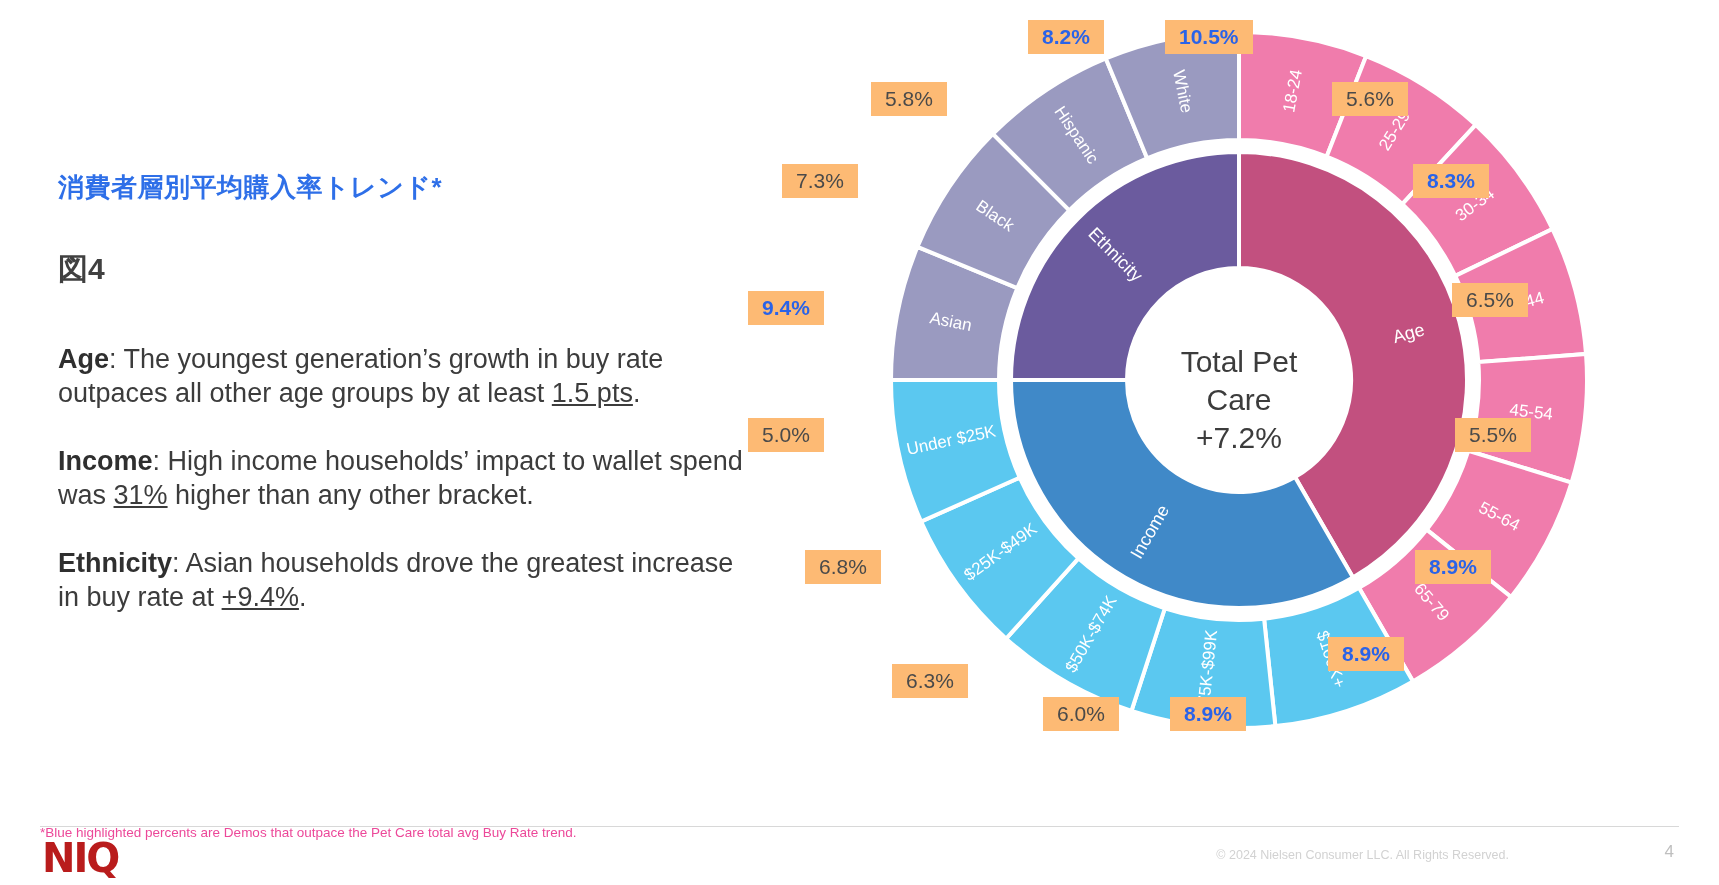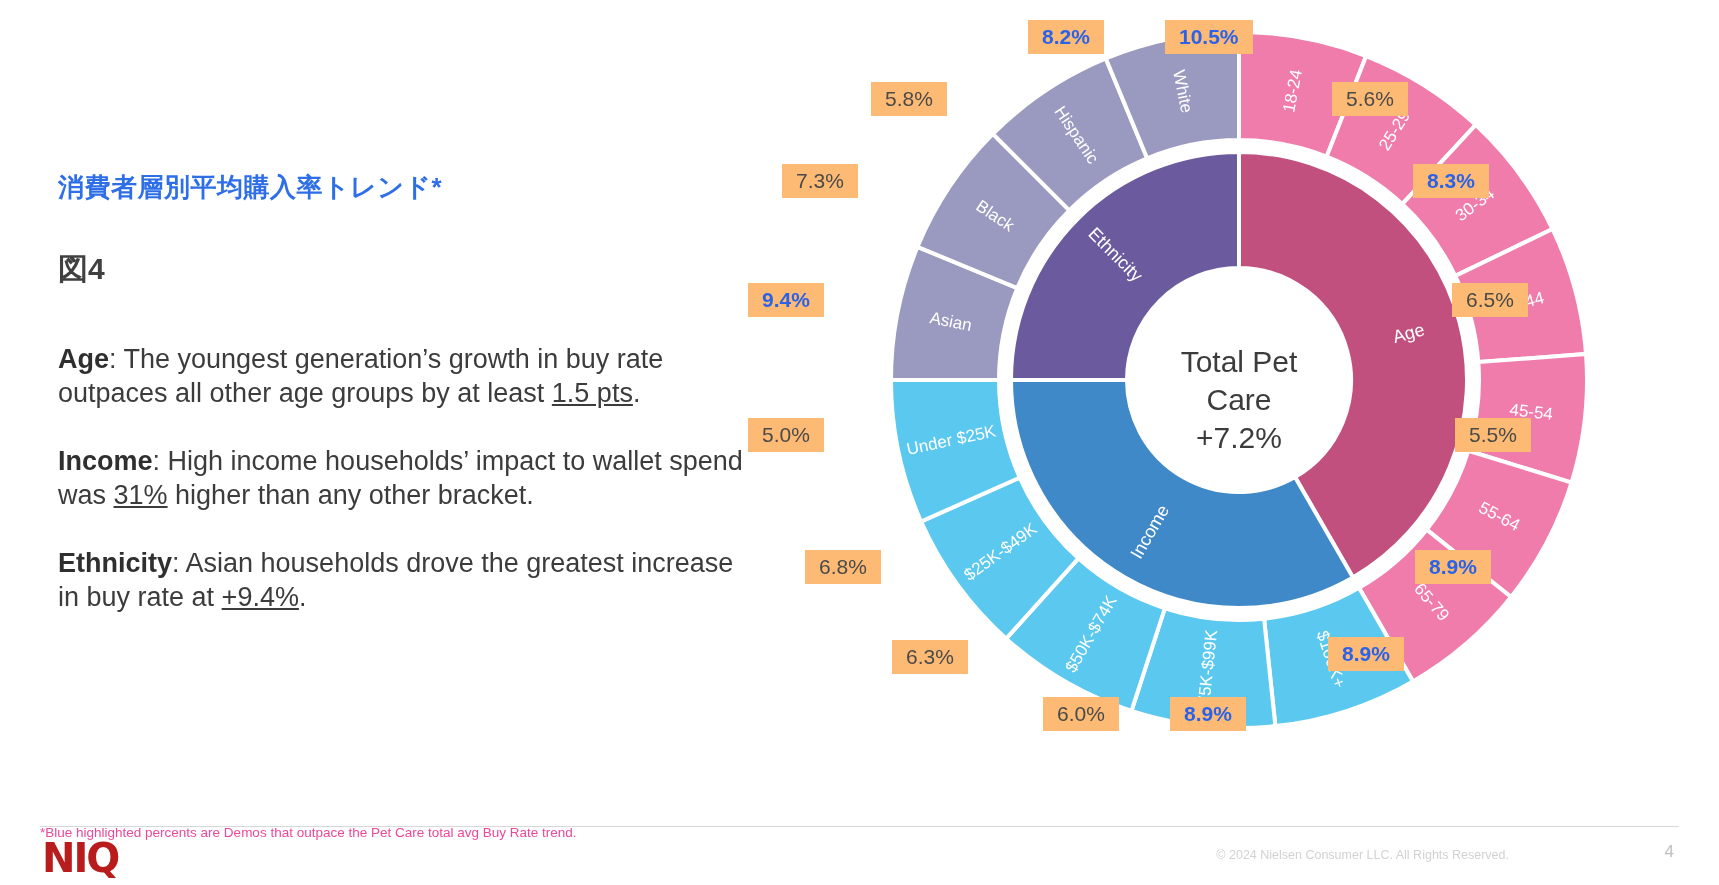--- a/index.html
+++ b/index.html
@@ -158,26 +158,26 @@
         <text class="center-text" x="479" y="448">+7.2%</text>
       </g>
     </svg>
     <div id="chips">
         <div class="chip hl" style="left: 268px; top: 20px; position: absolute;">8.2%</div>
         <div class="chip hl" style="left: 405px; top: 20px; position: absolute;">10.5%</div>
         <div class="chip" style="left: 111px; top: 82px; position: absolute;">5.8%</div>
         <div class="chip" style="left: 572px; top: 82px; position: absolute;">5.6%</div>
         <div class="chip" style="left: 22px; top: 164px; position: absolute;">7.3%</div>
         <div class="chip hl" style="left: 653px; top: 164px; position: absolute;">8.3%</div>
-        <div class="chip hl" style="left: -12px; top: 283px; position: absolute;">9.4%</div>
+        <div class="chip hl" style="left: -12px; top: 291px; position: absolute;">9.4%</div>
         <div class="chip" style="left: 692px; top: 283px; position: absolute;">6.5%</div>
         <div class="chip" style="left: -12px; top: 418px; position: absolute;">5.0%</div>
         <div class="chip" style="left: 695px; top: 418px; position: absolute;">5.5%</div>
         <div class="chip" style="left: 45px; top: 550px; position: absolute;">6.8%</div>
         <div class="chip hl" style="left: 655px; top: 550px; position: absolute;">8.9%</div>
-        <div class="chip" style="left: 132px; top: 640px; position: absolute;">6.3%</div>
+        <div class="chip" style="left: 132px; top: 664px; position: absolute;">6.3%</div>
         <div class="chip hl" style="left: 568px; top: 637px; position: absolute;">8.9%</div>
         <div class="chip" style="left: 283px; top: 697px; position: absolute;">6.0%</div>
         <div class="chip hl" style="left: 410px; top: 697px; position: absolute;">8.9%</div>
       </div>
   </div>
 
 </div>
 
 </body></html>

